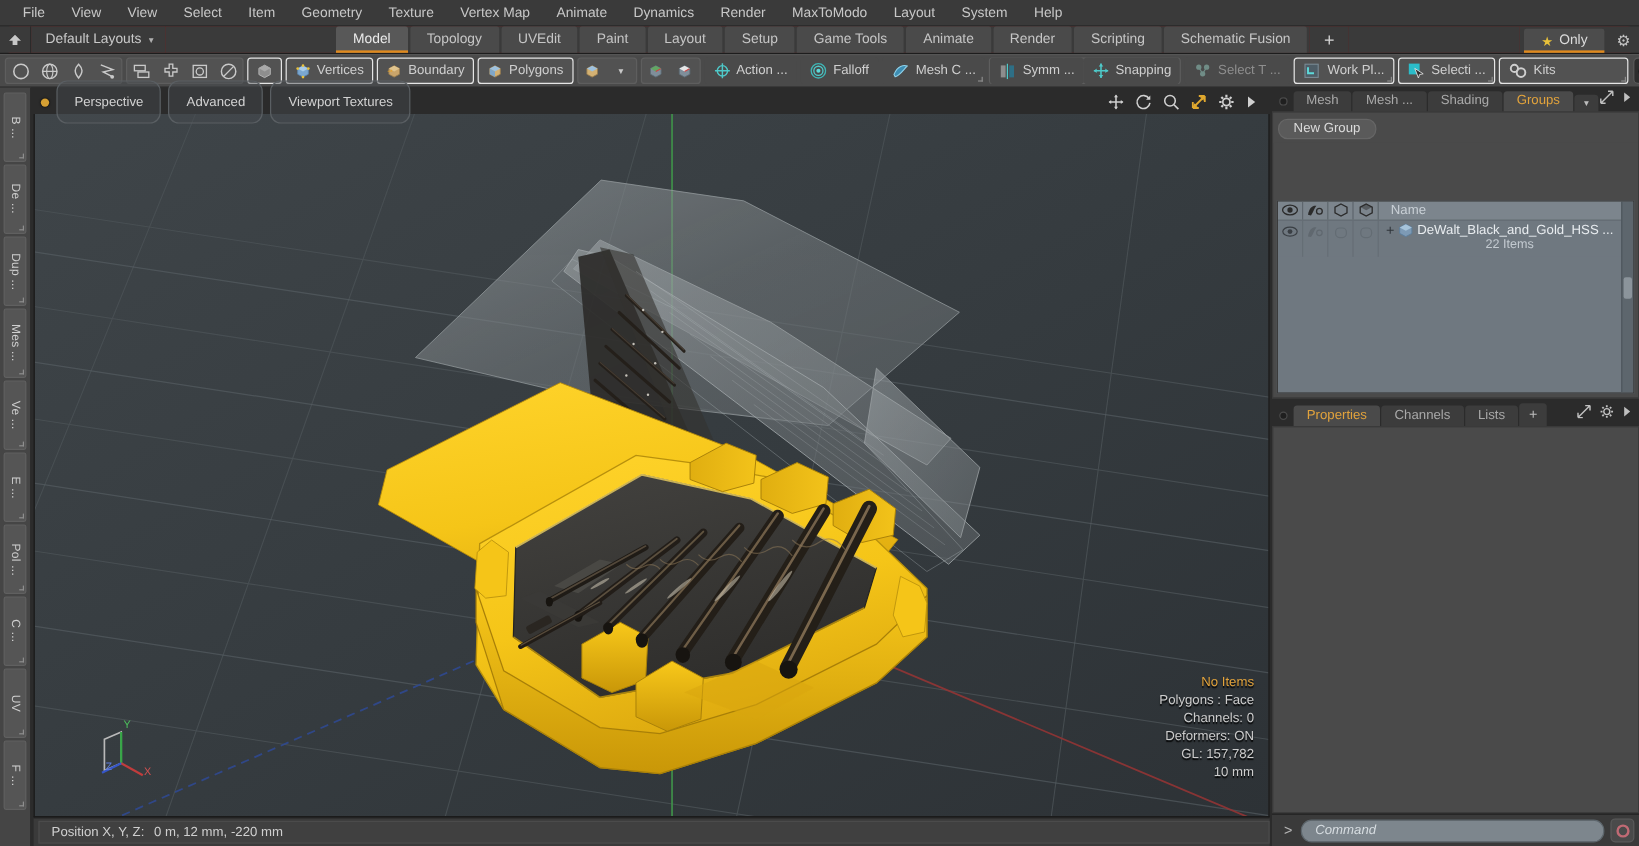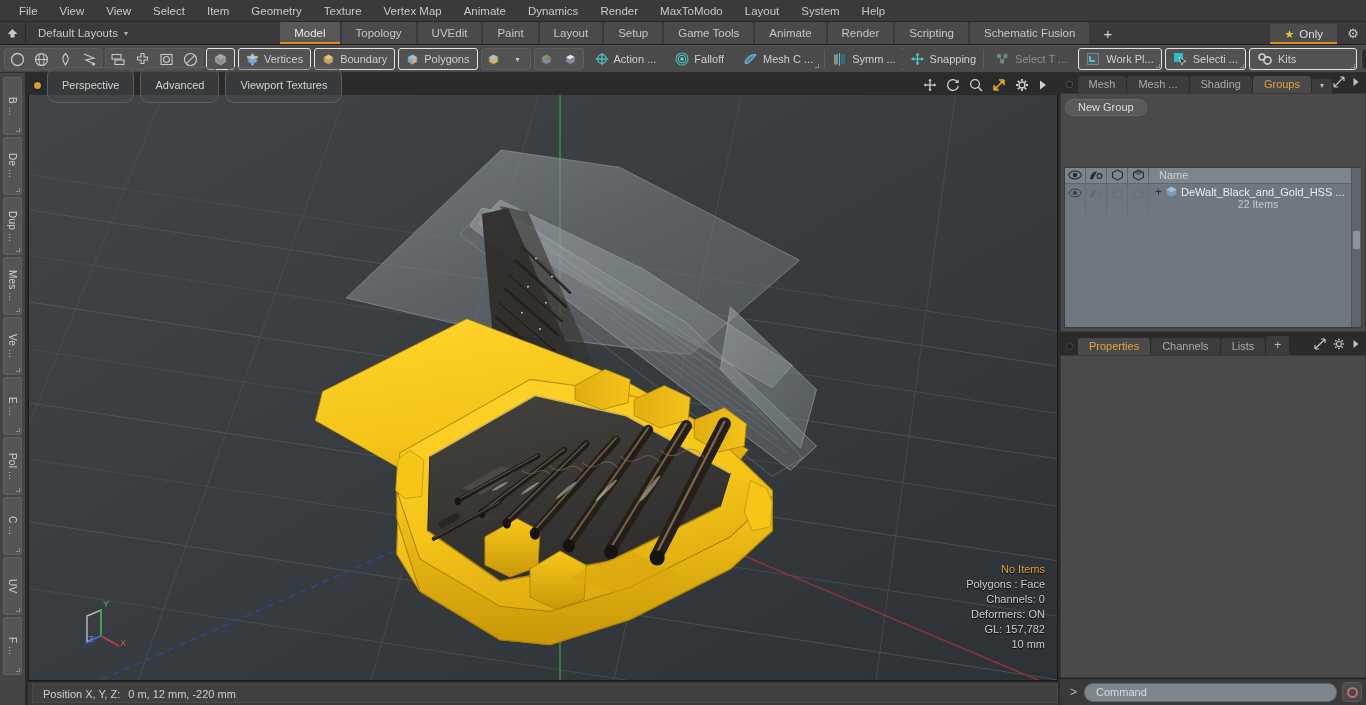--- a/index.html
+++ b/index.html
@@ -174,21 +174,21 @@
   .tree-scroll { width: 10px; background: #5d666d; border-left: 1px solid #4e565c; position: relative; }
   .tree-scroll .thumb { position: absolute; top: 40%; left: 1px; right: 1px; height: 18px; background: #8b949b; border-radius: 2px; }
 
   .rpanel.props-panel { flex: 1; margin-top: 0; background: #4a4a4a; }
   .props-inner { flex: 1; background: #4a4a4a; }
 
   .cmdbar { height: 27px; display: flex; align-items: center; background: #3a3a3a; padding: 0 4px; gap: 5px; border-top:1px solid #222; }
   .cmd-caret { color: #b5b5b5; font-size: 12px; padding: 0 2px 0 6px; }
   .cmd-input {
     flex: 1; height: 19px; background: #7d868d; border: 1px solid #5d666c; border-radius: 9px;
-    display: flex; align-items: center; padding: 0 11px; color: #d7dde1; font-size: 11px;
+    display: flex; align-items: center; padding: 0 11px; color: #d7dde1; font-size: 11px; font-style: italic;
   }
   .cmd-rec { width: 20px; height: 20px; border-radius: 4px; background: #4a4a4a; border: 1px solid #5a5a5a;
              display: flex; align-items: center; justify-content: center; }
   .cmd-rec .ring { width: 11px; height: 11px; border-radius: 50%; border: 2px solid #c06a74; }
 </style>
 </head>
 <body>
 
 <div class="app">
 

